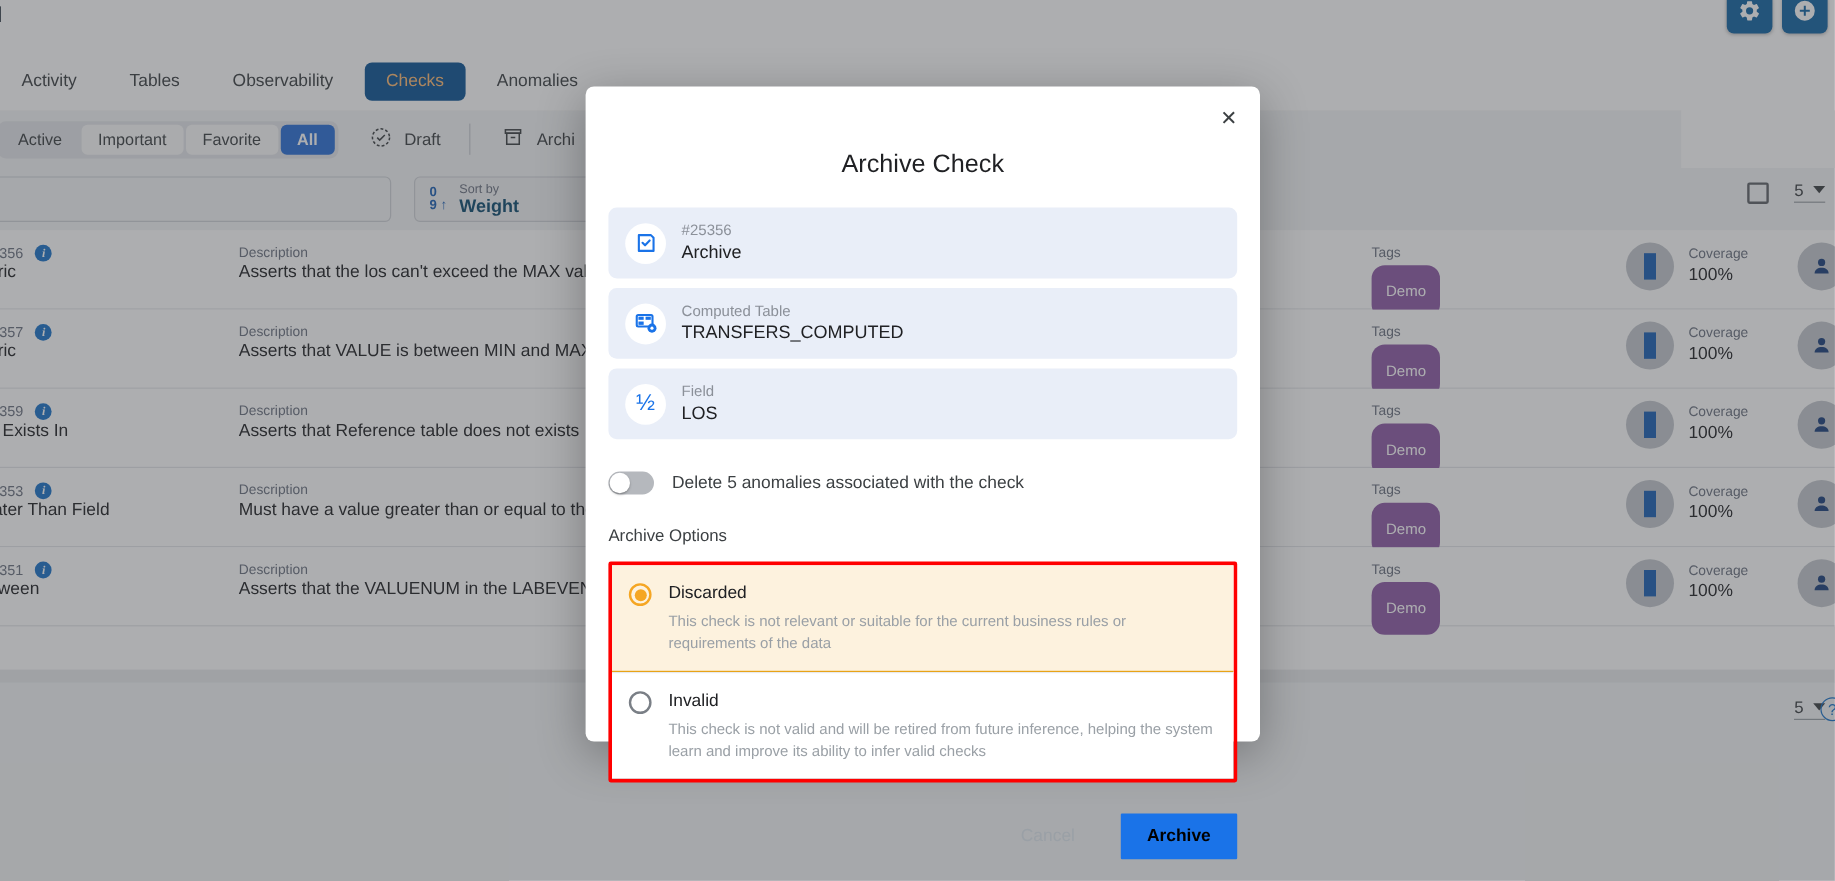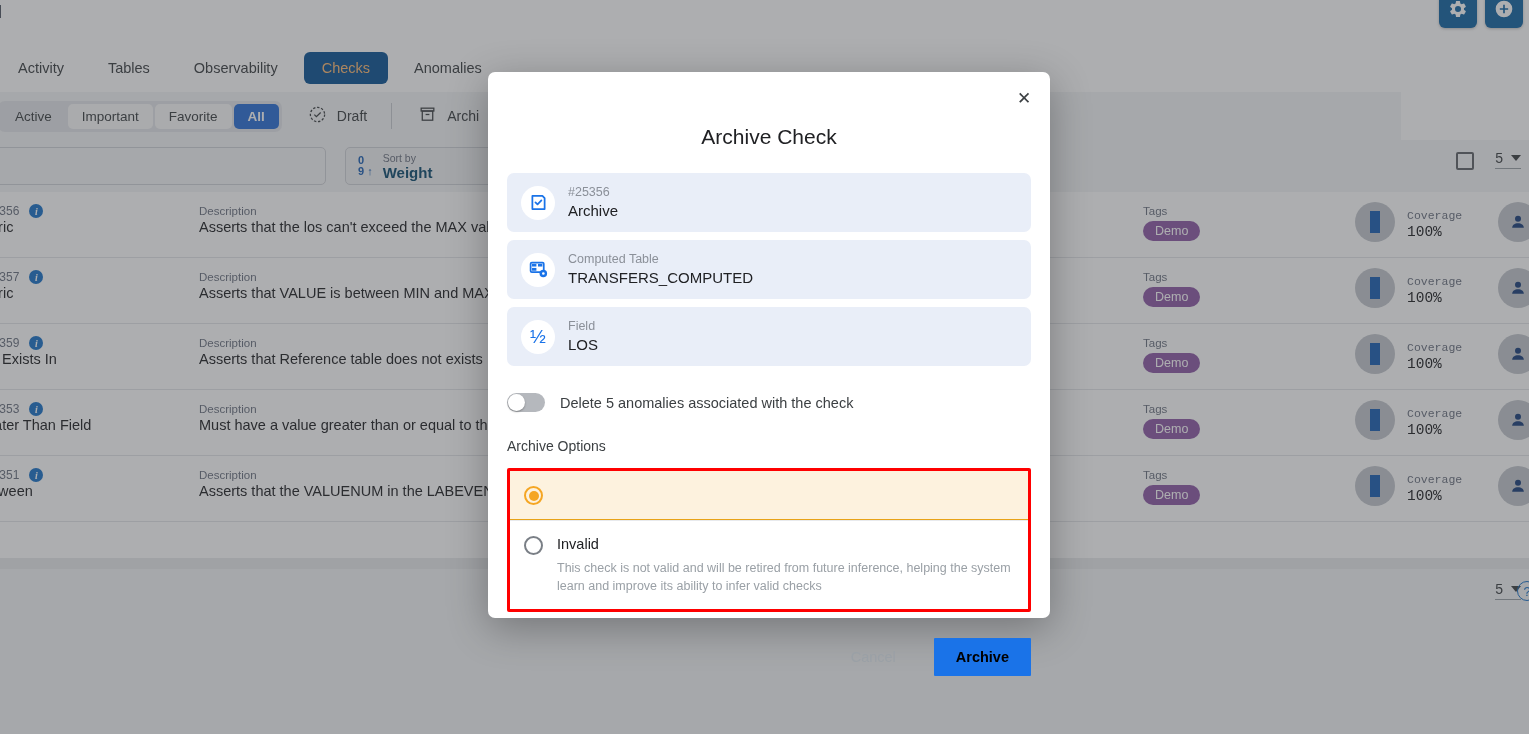--- a/index.html
+++ b/index.html
@@ -117,23 +117,23 @@
   .info-dot {
     width: 14px; height: 14px; border-radius: 50%; background: #1a73c9;
     color: #fff; font-size: 10px; font-weight: 700; font-style: italic;
     display: flex; align-items: center; justify-content: center;
     font-family: "Liberation Serif", serif;
   }
   .c-desc { left: 199px; top: 12px; }
   .c-tags { left: 1143px; top: 12px; }
   .tag-pill {
     display:inline-block; background:#8e5ba6; color:#fff;
-    font-size: 12.5px; padding: 3px 12px; border-radius: 11px; margin-top:3px;
-  }
-  .c-cov { left: 1355px; top: 10px; display:flex; align-items:flex-end; gap:12px;font-family:Liberation Mono, monospace; }
+    font-size: 12.5px; padding: 15px 12px; border-radius: 11px; margin-top:3px;
+  }
+  .c-cov { left: 1355px; top: 10px; display:flex; align-items:center; gap:12px; }
   .cov-circ {
     width: 40px; height: 40px; border-radius: 50%; background: #c3c7cd;
     display:flex; align-items:center; justify-content:center;
   }
   .cov-bar { width: 10px; height: 22px; background: #1a5fb4; }
   .c-user { left: 1498px; top: 10px; }
   .user-circ {
     width: 40px; height: 40px; border-radius: 50%; background: #c3c7cd;
     display:flex; align-items:center; justify-content:center;
   }
@@ -551,20 +551,24 @@
         <div class="knob"></div>
       </div>
       <div class="toggle-text">Delete 5 anomalies associated with the check</div>
     </div>
 
     <div class="section-label">Archive Options</div>
 
     <div class="options-box">
       <div class="option selected">
         <div class="radio on"></div>
+        <div>
+          <div class="opt-title">Discarded</div>
+          <div class="opt-desc">This check is not relevant or suitable for the current business rules or requirements of the data</div>
+        </div>
       </div>
       <div class="option">
         <div class="radio"></div>
         <div>
           <div class="opt-title">Invalid</div>
           <div class="opt-desc">This check is not valid and will be retired from future inference, helping the system learn and improve its ability to infer valid checks</div>
         </div>
       </div>
     </div>
   </div>

